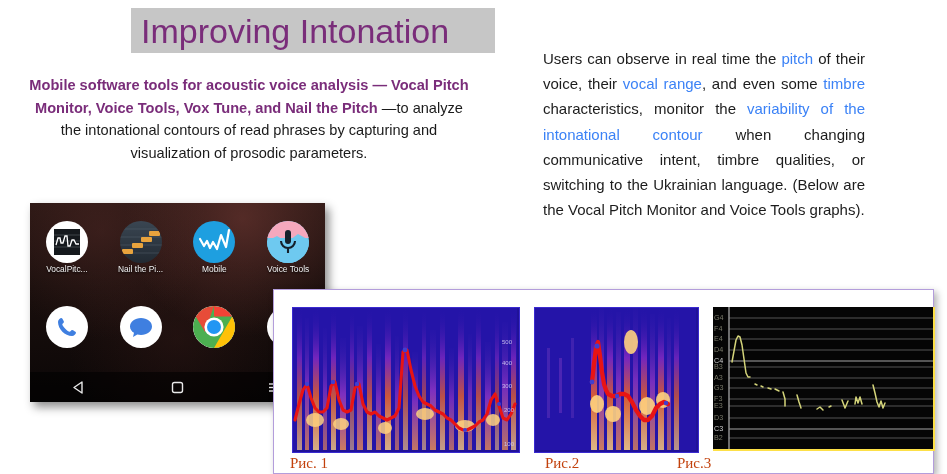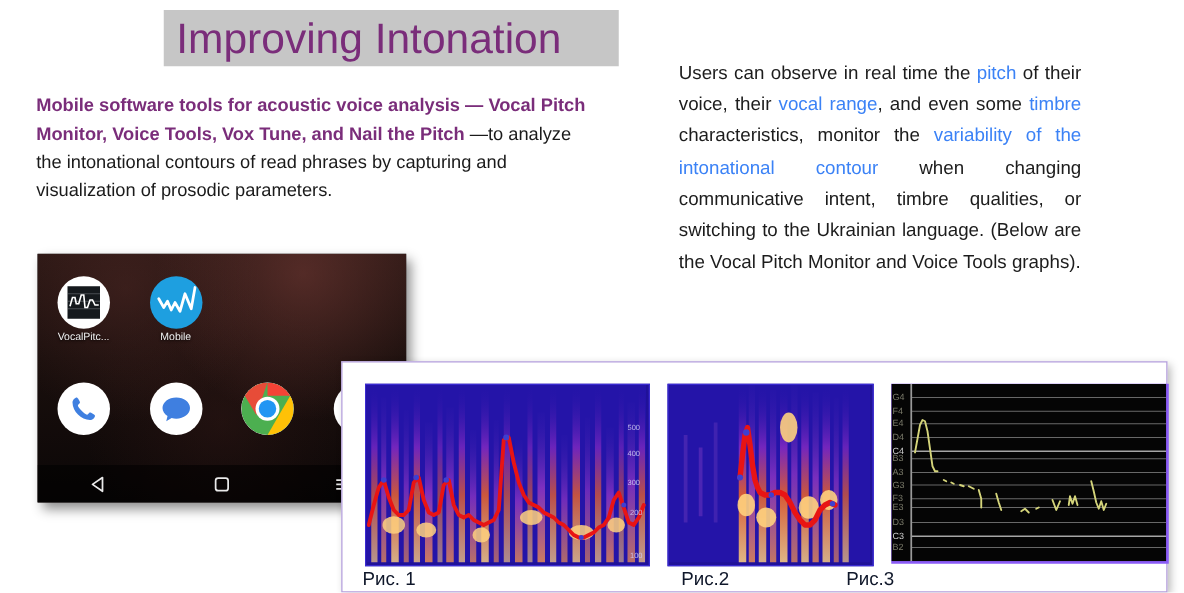--- a/index.html
+++ b/index.html
@@ -18,21 +18,21 @@
     position:absolute;left:141px;top:9px;width:350px;height:32px;
     font-size:34px;line-height:44px;color:#7a2d7a;
     font-family:"Liberation Sans", sans-serif;
     white-space:nowrap;letter-spacing:0px;
   }
 
   
   #left-text{
     position:absolute;left:29px;top:74px;width:440px;
     font-size:14.6px;line-height:22.5px;color:#1a1a1a;
-    text-align:left;
+    text-align:center;
   }
   #left-text .lead{color:#7a2d7a;font-weight:bold;}
 
   
   #right-text{
     position:absolute;left:543px;top:46px;width:322px;
     font-size:15px;line-height:25.2px;color:#1c1c1c;
     text-align:justify;text-justify:inter-word;
   }
   #right-text .hl{color:#3b82f6;}
@@ -92,21 +92,21 @@
   #fig3{left:439px;width:222px;height:144px;}
   .fig-inner{width:100%;height:100%;position:relative;overflow:hidden;}
   .spec{
     background:
       linear-gradient(180deg,rgba(10,5,60,.15),rgba(10,5,60,.15)),
       #2414a8;
     border:1px solid #3a2ad0;
   }
   .caption{
     position:absolute;bottom:1px;
-    font-family:Liberation Sans, sans-serif;font-size:15px;color:#0f172a;
+    font-family:Liberation Serif, serif;font-size:15px;color:#c2410c;
   }
   #cap1{left:16px;} #cap2{left:258px;margin-left:13px;} #cap3{left:403px;}
 
   svg{display:block;}
 </style>
 </head>
 <body>
 
 <div class="slide">
 
@@ -131,30 +131,61 @@
                   <line x1="0" y1="12" x2="26" y2="12"></line>
                 <line x1="0" y1="18" x2="26" y2="18"></line>
               </g>
               <polyline points="2,16 4,9 6,9 7,14 9,14 11,7 13,7 14,17 16,17 18,11 20,11 22,15 25,15" fill="none" stroke="#ffffff" stroke-width="1.3"></polyline>
             </svg>
           </div>
         </div>
         <div class="app-label">VocalPitc...</div>
       </div>
 
+      <div class="app">
+        <div class="icon-circ ic-nail">
+          <svg width="42" height="42" viewBox="0 0 42 42">
+            <g stroke="#55626e" stroke-width="1" opacity="0.5">
+              <line x1="0" y1="8" x2="42" y2="8"></line>
+                <line x1="0" y1="16" x2="42" y2="16"></line>
+              <line x1="0" y1="24" x2="42" y2="24"></line>
+                <line x1="0" y1="32" x2="42" y2="32"></line>
+            </g>
+            <g fill="#e8a33d">
+              <rect x="2" y="28" width="11" height="5" rx="1"></rect>
+              <rect x="12" y="22" width="11" height="5" rx="1"></rect>
+              <rect x="21" y="16" width="11" height="5" rx="1"></rect>
+              <rect x="29" y="10" width="11" height="5" rx="1"></rect>
+            </g>
+          </svg>
+        </div>
+        <div class="app-label">Nail the Pi...</div>
+      </div>
 
       <div class="app">
         <div class="icon-circ ic-vox">
           <svg width="42" height="42" viewBox="0 0 42 42">
             <polyline points="7,18 11,25 14,20 17,27 20,21 24,28 28,14 33,26 36,9" fill="none" stroke="#ffffff" stroke-width="2.2" stroke-linejoin="round" stroke-linecap="round"></polyline>
           </svg>
         </div>
         <div class="app-label">Mobile</div>
       </div>
 
+      <div class="app">
+        <div class="icon-circ ic-vt">
+          <div class="top"></div>
+          <svg width="42" height="42" viewBox="0 0 42 42" style="position:absolute;left:0;top:0;">
+            <path d="M0 20 L10 15 L20 21 L31 13 L42 19 L42 42 L0 42 Z" fill="#6ec9ef" opacity="0.95"></path>
+            <rect x="18" y="9" width="6" height="14" rx="3" fill="#15202b"></rect>
+            <path d="M14 20 a7 7 0 0 0 14 0" fill="none" stroke="#15202b" stroke-width="2.1"></path>
+            <line x1="21" y1="27" x2="21" y2="32" stroke="#15202b" stroke-width="2.1"></line>
+          </svg>
+        </div>
+        <div class="app-label">Voice Tools</div>
+      </div>
     </div>
 
     <div class="app-row" style="top:103px;">
 
       <div class="app">
         <div class="icon-circ ic-white">
           <svg width="24" height="24" viewBox="0 0 24 24">
             <path d="M6.5 3 C5 3 3 5 3 7 c0 7 7 14 14 14 2 0 4-2 4-3.5 0-.8-3.3-2.6-4-2.6-.8 0-1.7 1.8-2.4 1.8C13 16.7 7.3 11 7.3 9.4 7.3 8.7 9 7.8 9 7c0-.7-1.8-4-2.5-4z" fill="#3f7fe0"></path>
           </svg>
         </div>
@@ -327,21 +358,21 @@
             <circle cx="62" cy="38" r="2.6"></circle>
               <circle cx="57" cy="74" r="2.4"></circle>
             <circle cx="82" cy="88" r="2.2"></circle>
               <circle cx="131" cy="95" r="2.2"></circle>
           </g>
         </svg>
       </div>
     </div>
 
     <div class="figure" id="fig3">
-      <div class="fig-inner" style="background:#8b5cf6;">
+      <div class="fig-inner" style="background:#fde047;">
         <svg width="220" height="142" viewBox="0 0 220 142" preserveAspectRatio="none">
           <rect width="220" height="142" fill="#050505"></rect>
           <g stroke="#8a8a8a" stroke-width="0.8" opacity="0.75">
             <line x1="16" y1="11" x2="220" y2="11"></line>
             <line x1="16" y1="22" x2="220" y2="22"></line>
             <line x1="16" y1="32" x2="220" y2="32"></line>
             <line x1="16" y1="43" x2="220" y2="43"></line>
             <line x1="16" y1="54" x2="220" y2="54" stroke="#dcdcdc" stroke-width="1.2"></line>
             <line x1="16" y1="60" x2="220" y2="60"></line>
             <line x1="16" y1="71" x2="220" y2="71"></line>

